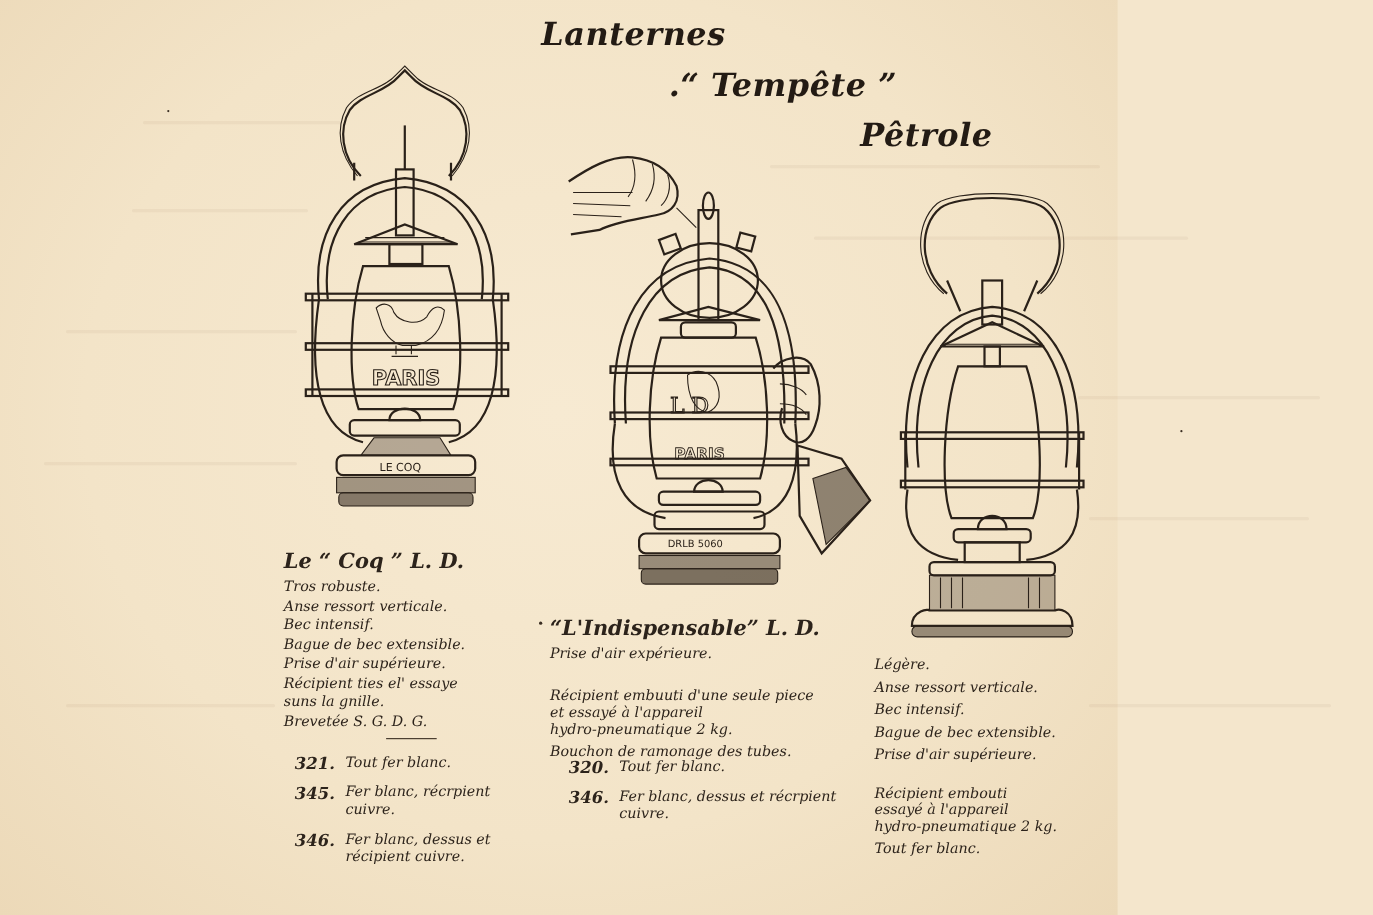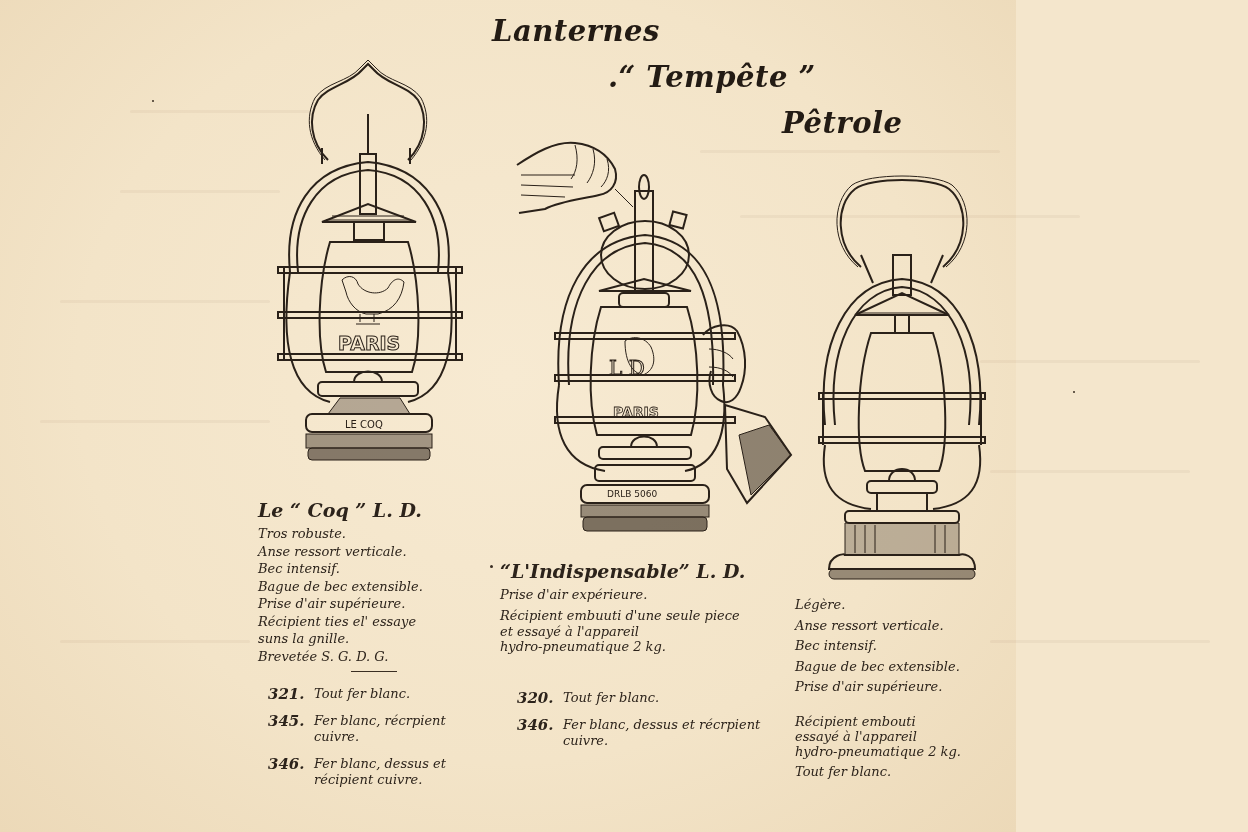--- a/index.html
+++ b/index.html
@@ -190,23 +190,24 @@
     <div class="item">
       <span class="num">346.</span>
       <span class="txt">Fer blanc, dessus et
  récipient cuivre.</span>
     </div>
   </div>
 
   <div class="caption" style="left:500px;top:558px;width:290px;">
     <div class="name">“L'Indispensable” L. D.</div>
     <div class="line">Prise d'air expérieure.</div>
-    <div class="line" style="margin-top:3px;font-style:italic;">Récipient embuuti d'une seule piece</div>
+    <div class="line" style="margin-top:20px;font-style:italic;">Récipient embuuti d'une seule piece</div>
     <div class="line" style="line-height:15px;">et essayé à l'appareil</div>
     <div class="line" style="line-height:15px;">hydro-pneumatique 2 kg.</div>
+    <div class="line" style="margin-top:4px;">Bouchon de ramonage des tubes.</div>
   </div>
   <div class="items" style="left:517px;top:690px;width:270px;">
     <div class="item" style="">
       <span class="num">320.</span>
       <span class="txt">Tout fer blanc.</span>
     </div>
     <div class="item">
       <span class="num">346.</span>
       <span class="txt">Fer blanc, dessus et récrpient
    cuivre.</span>

